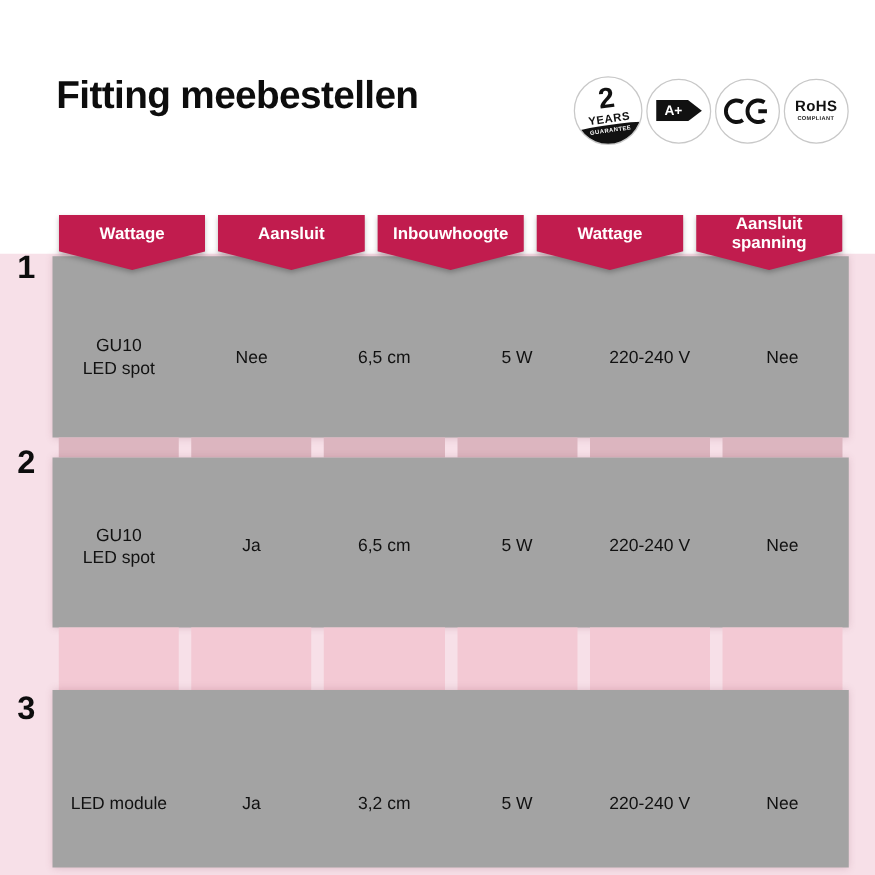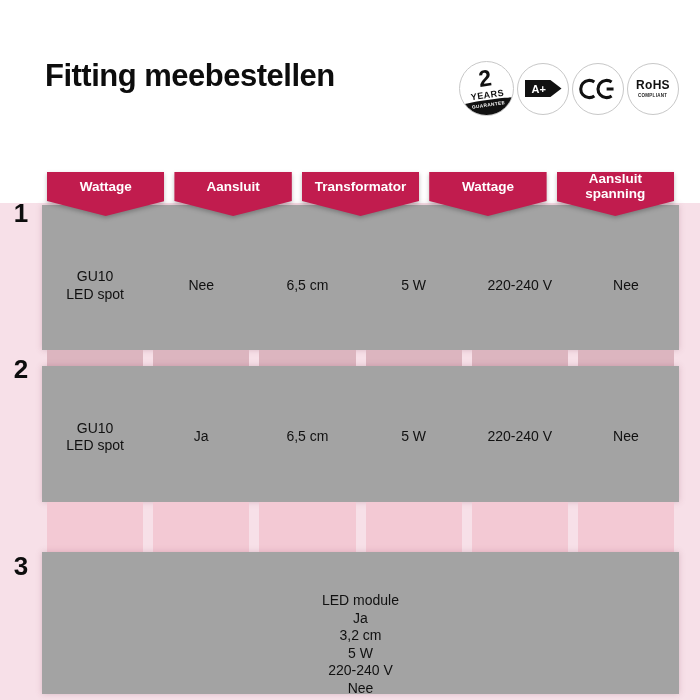--- a/index.html
+++ b/index.html
@@ -73,21 +73,21 @@
   .row-number { top:50%; transform:translateY(-50%); }
   .row1 .row-number { margin-top:8px; }
   .row2 .row-number { margin-top:3px; }
   .row3 .row-number { margin-top:14px; }
   .row-card {
     position:absolute; left:42px; right:0; top:0; bottom:0; background:#a3a3a3;
     display:flex; box-shadow:0 0 6px rgba(140,70,95,0.25); cursor:pointer;
   }
   .row1 .row-card { padding-top:16px; }
   .row2 .row-card { padding-top:6px; }
-  .row3 .row-card { padding-top:40px;flex-direction:column; }
+  .row3 .row-card { padding-top:40px; }
   .cell {
     flex:1; display:flex; align-items:center; justify-content:center; text-align:center;
     font-size:14px; color:#111; white-space:pre-line; line-height:1.25;
   }
 
   
   .band { position:absolute; left:42px; width:637px; display:flex; }
   .band1 { top:350px; height:16px; }
   .band2 { top:502px; height:50px; }
   .band .seg { flex:1; margin:0 5px; }
@@ -139,21 +139,21 @@
           <span>Wattage</span>
         </div>
     </div>
     <div class="banner-wrap">
       <div class="banner">
           <span>Aansluit</span>
         </div>
     </div>
     <div class="banner-wrap">
       <div class="banner">
-          <span>Transformator</span>
+          <span>Inbouwhoogte</span>
         </div>
     </div>
     <div class="banner-wrap">
       <div class="banner">
           <span>Wattage</span>
         </div>
     </div>
     <div class="banner-wrap">
       <div class="banner">
           <span>Aansluit spanning</span>

